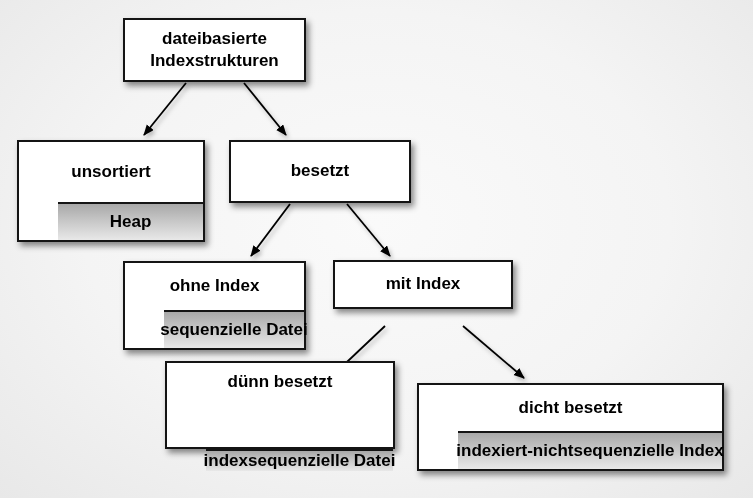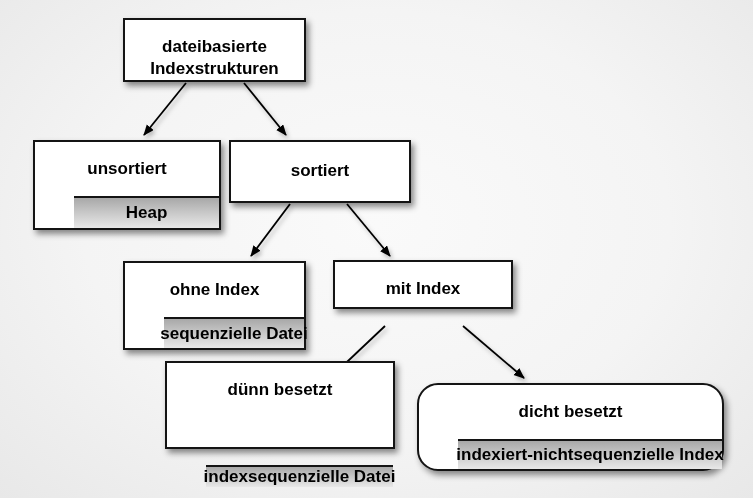--- a/index.html
+++ b/index.html
@@ -23,44 +23,44 @@
   .node .title {
     flex:1;
     display:flex;
     align-items:center;
     justify-content:center;
     text-align:center;
     font-size:17px;
     font-weight:600;
     color:#000000;
     line-height:1.3;
-    padding:16px 4px;
+    padding:8px 4px;
   }
   .node .sub {
     height:36px;
     border-top:2px solid #141414;
     background:linear-gradient(to bottom, #a8a8a8 0%, #c9c9c9 50%, #e8e8e8 100%);
     display:flex;
     align-items:center;
     justify-content:center;
     text-align:center;
     font-size:17px;
     font-weight:600;
     color:#000000;
     white-space:nowrap;
     margin-left:39px;
   }
   
   .n-root        { left:123px; top:18px;  width:183px; height:64px; }
-  .n-unsortiert  { left:33px;  top:140px; width:188px; height:90px; }
+  .n-unsortiert  { left:17px;  top:140px; width:188px; height:102px; }
   .n-sortiert    { left:229px; top:140px; width:182px; height:63px; }
   .n-ohne-index  { left:123px; top:261px; width:183px; height:89px; }
   .n-mit-index   { left:333px; top:260px; width:180px; height:49px; }
   .n-duenn       { left:165px; top:361px; width:230px; height:88px;gap:48px; }
-  .n-dicht       { left:417px; top:383px; width:307px; height:88px;border-radius:21px; }
+  .n-dicht       { left:417px; top:383px; width:307px; height:88px; }
 
   svg.edges {
     position:absolute; left:0; top:0;
     width:753px; height:498px;
     pointer-events:none;
     filter:drop-shadow(2px 3px 2px rgba(0,0,0,0.25));
   }
   svg.edges line { stroke:#000000; stroke-width:1.8; }
 </style>
 </head>
@@ -85,21 +85,21 @@
   <div class="node n-root">
     <div class="title">dateibasierte Indexstrukturen</div>
   </div>
 
   <div class="node n-unsortiert">
     <div class="title">unsortiert</div>
     <div class="sub">Heap</div>
   </div>
 
   <div class="node n-sortiert">
-    <div class="title">sortiert</div>
+    <div class="title">besetzt</div>
   </div>
 
   <div class="node n-ohne-index">
     <div class="title">ohne Index</div>
     <div class="sub">sequenzielle Datei</div>
   </div>
 
   <div class="node n-mit-index">
     <div class="title">mit Index</div>
   </div>

